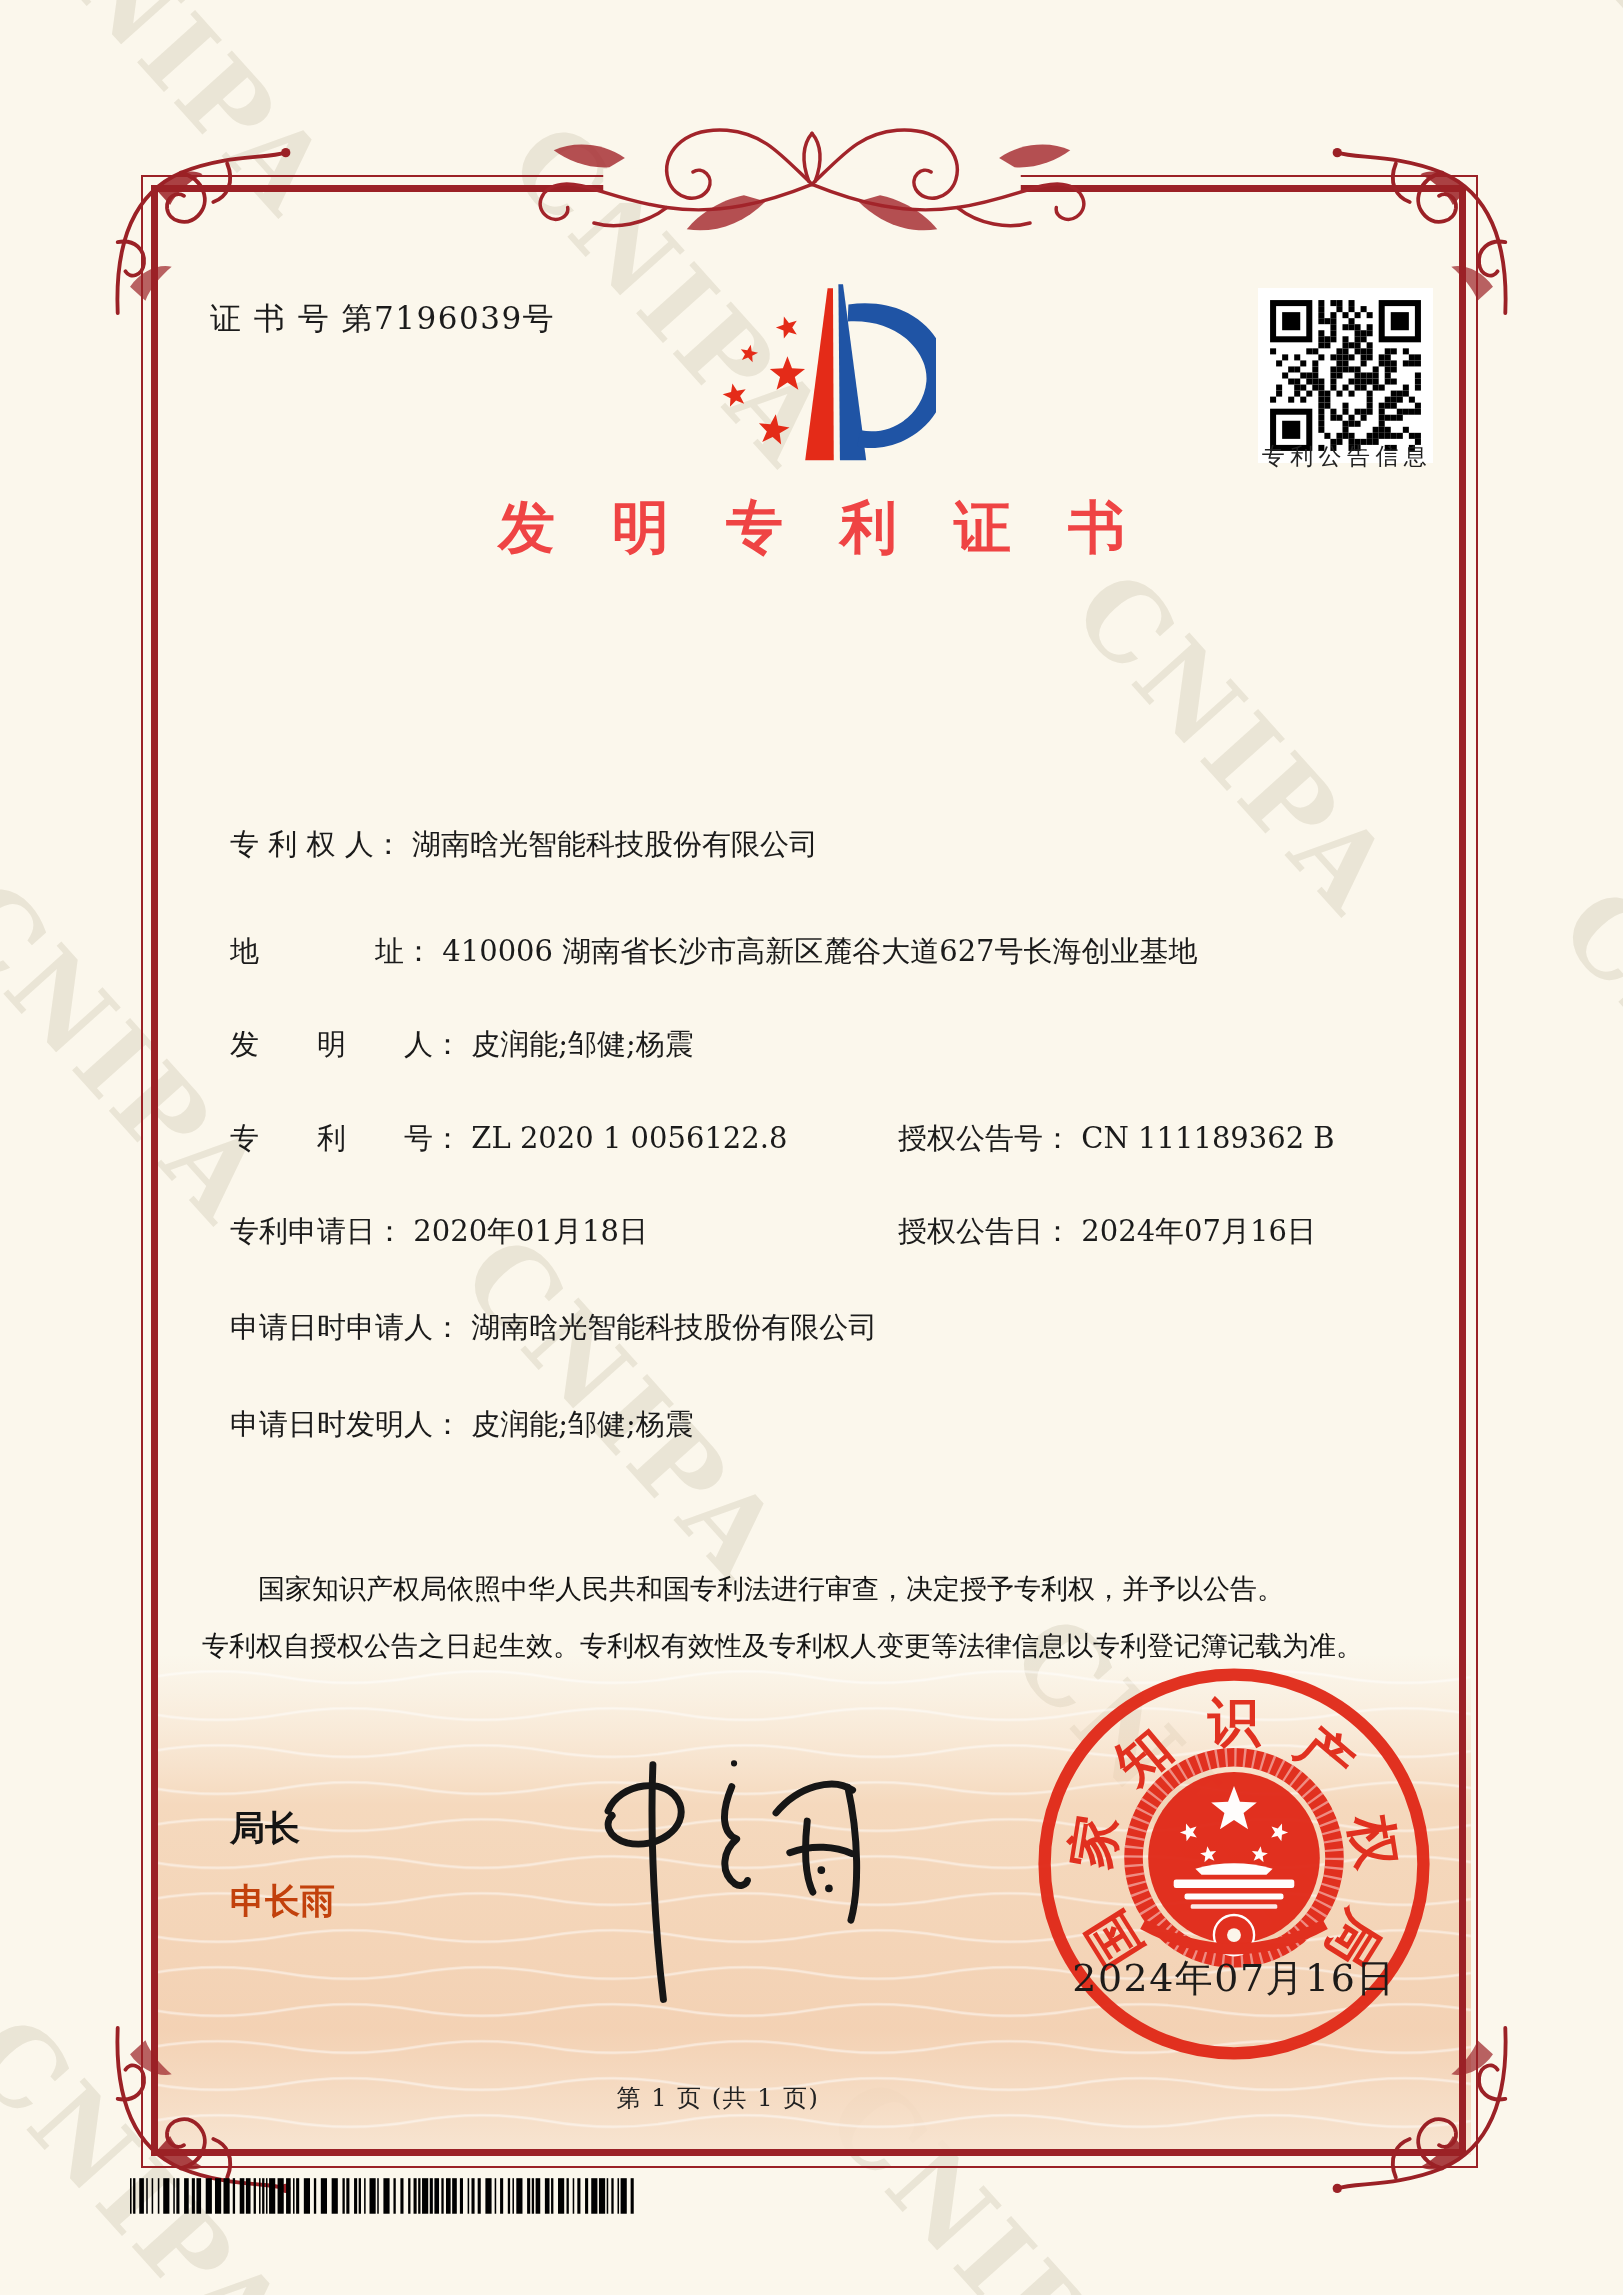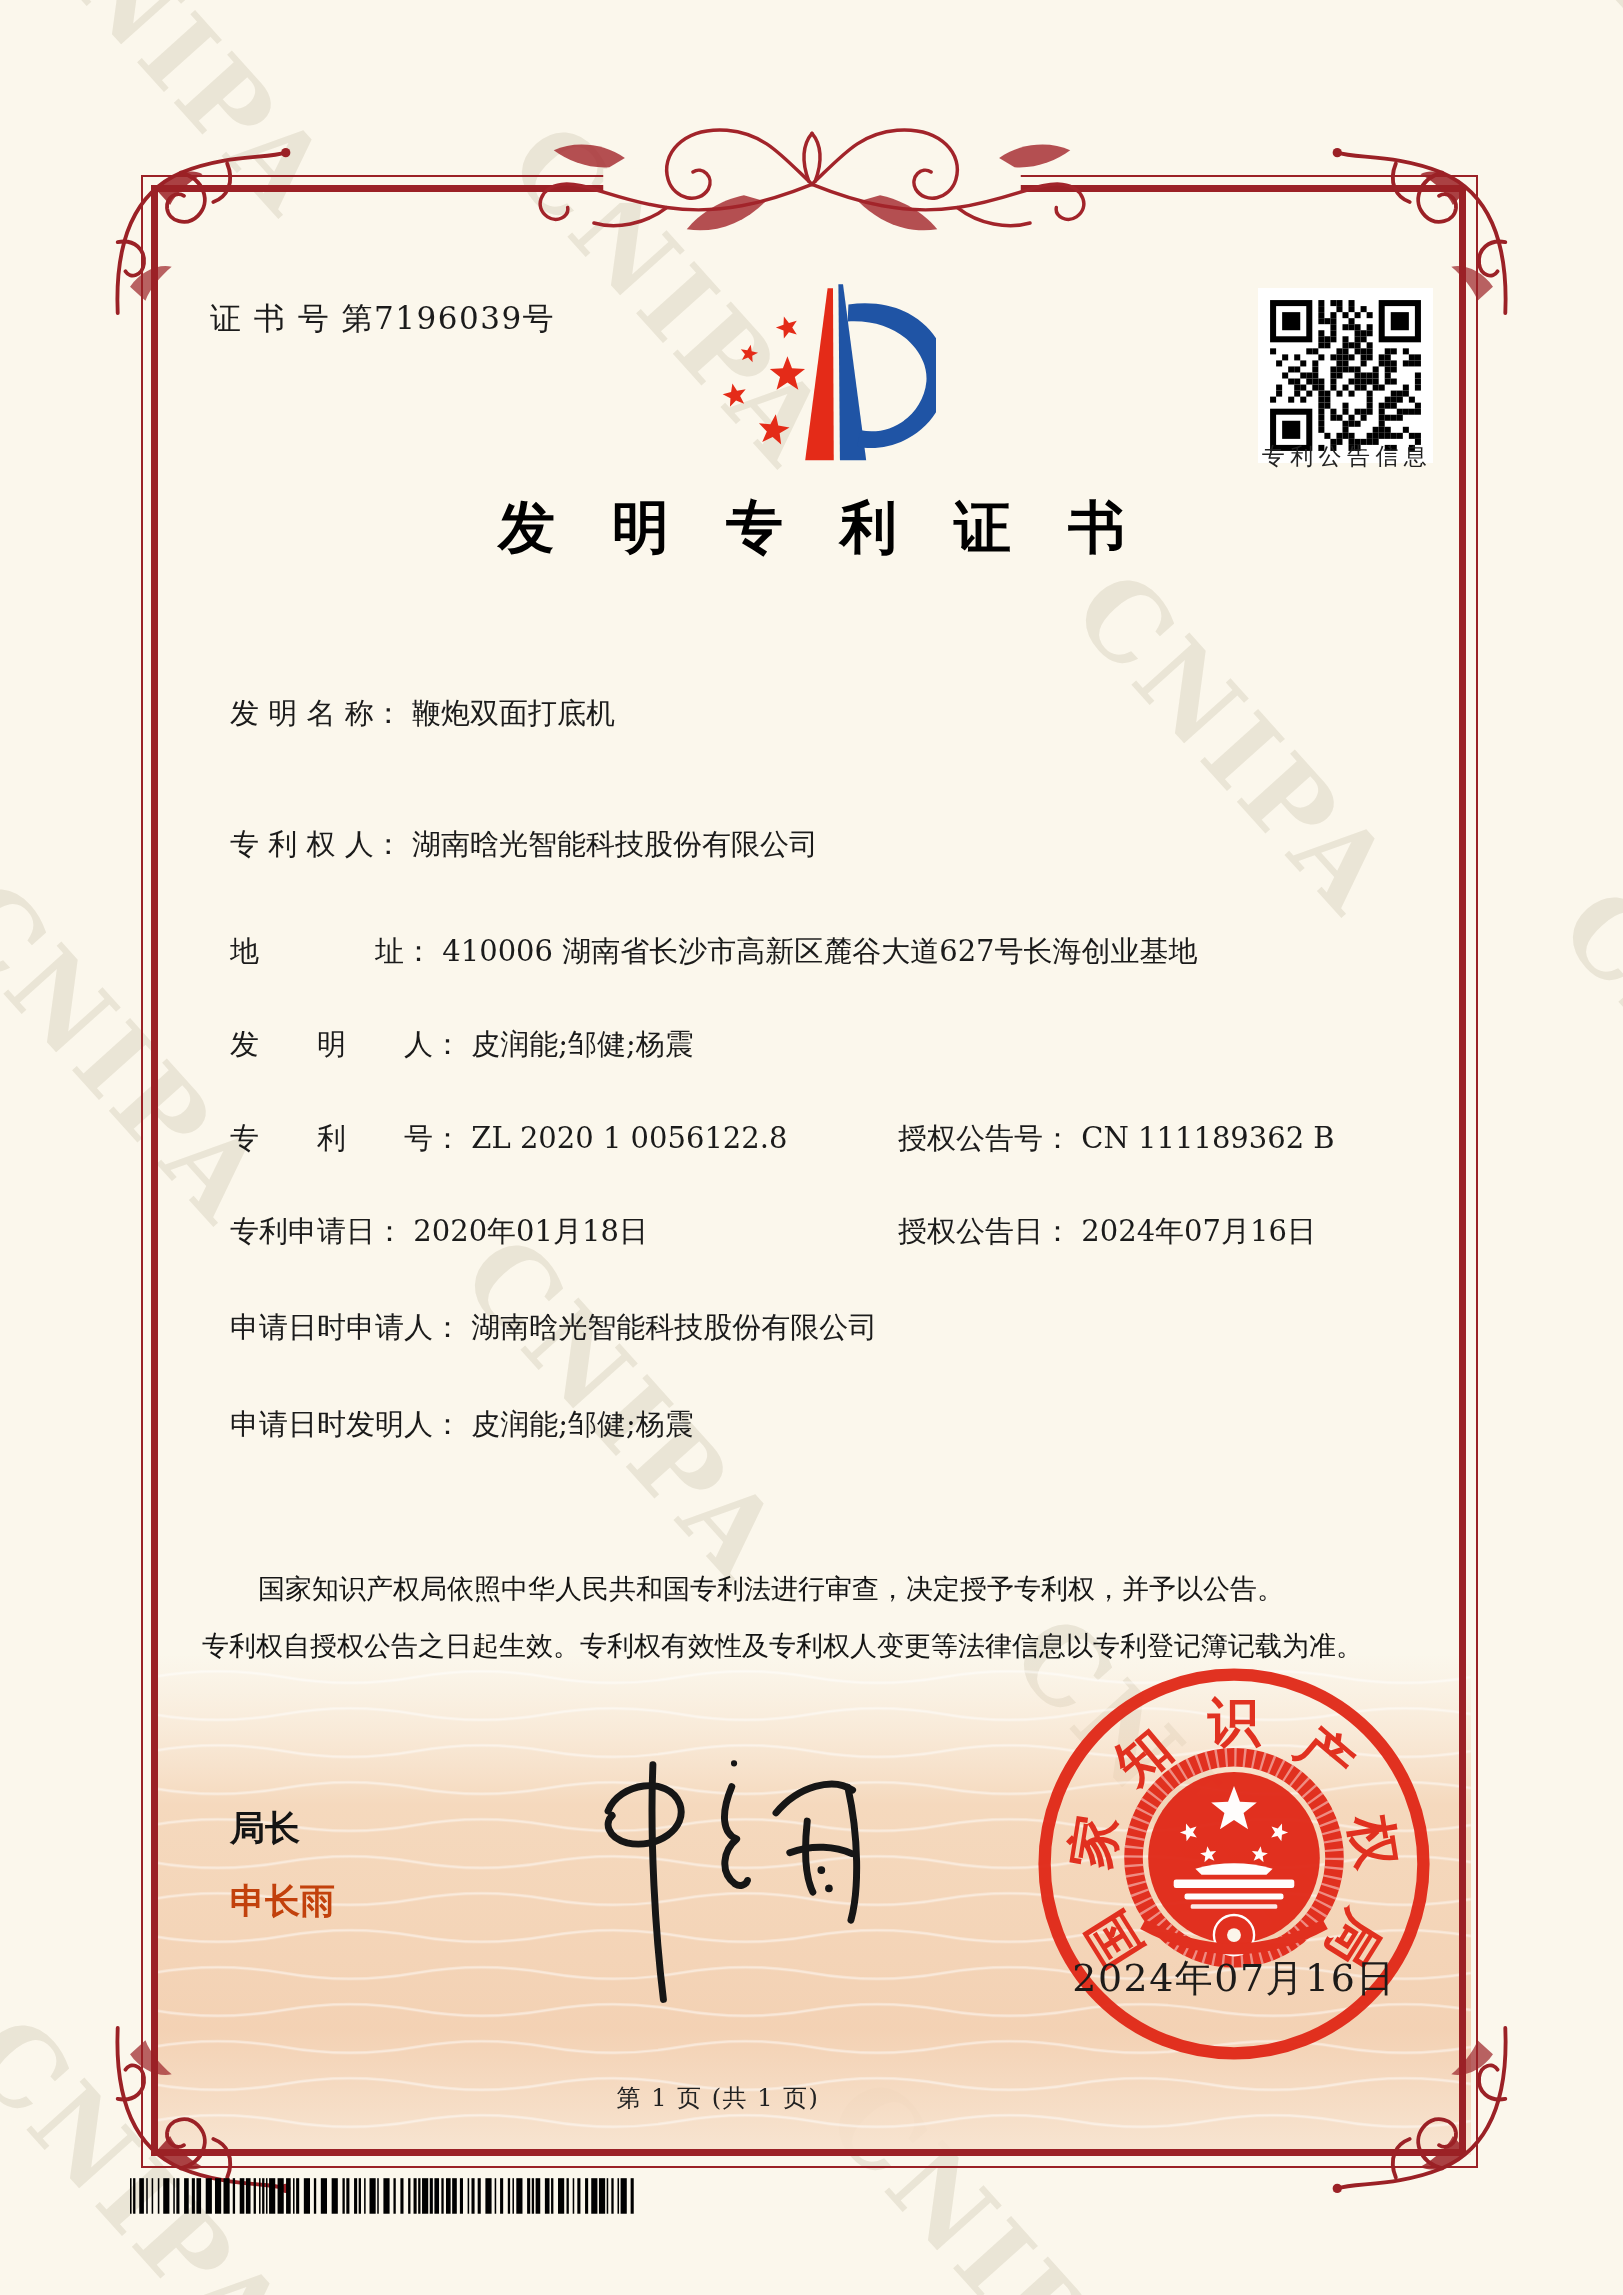--- a/index.html
+++ b/index.html
@@ -13,21 +13,21 @@
   
   .frame-thin{position:absolute;left:141px;top:175px;width:1337px;height:1993px;
       border:2.3px solid #9b2126;box-sizing:border-box;}
   .frame-thick{position:absolute;left:151px;top:185px;width:1315px;height:1971px;
       border:7px solid #9b2126;box-sizing:border-box;}
   
   .cert-no{position:absolute;left:210px;top:298px;font-size:31px;color:#1b1b1b;letter-spacing:1.5px;}
   .qr-label{position:absolute;left:1227px;top:441px;width:240px;text-align:center;
       font-size:23px;letter-spacing:5.4px;color:#222;}
   .title{position:absolute;left:0;top:490px;width:1623px;text-align:center;
-      font-size:57px;font-weight:bold;color:#000000;}
+      font-size:57px;font-weight:bold;color:#ef4444;}
   .row{position:absolute;left:230px;font-size:29px;color:#1b1b1b;white-space:nowrap;}
   .row .val{margin-left:9.3px;}
   .row .col2{position:absolute;left:668px;top:0;white-space:nowrap;}
   .legal{position:absolute;left:202px;top:1560px;width:1221px;font-size:27px;
       line-height:57px;color:#151515;}
   .legal .l1{padding-left:56px;}
   .sig-title{position:absolute;left:230px;top:1805px;font-size:35px;font-weight:bold;
       font-family:Liberation Serif, serif;color:#141414;}
   .sig-name{position:absolute;left:230px;top:1878px;font-size:35px;font-weight:bold;
       font-family:"DejaVu Sans","Liberation Sans",sans-serif;color:#c2410c;}
@@ -361,23 +361,20 @@
           <rect x="168" y="208" width="8" height="8"></rect>
           <rect x="176" y="208" width="8" height="8"></rect>
           <rect x="200" y="208" width="8" height="8"></rect>
         </g>
     </g>
   </svg>
   <div class="qr-label">专利公告信息</div>
 
   <div class="title">发　明　专　利　证　书</div>
 
-  <div class="row" style="top:694px">
-    <span>发 明 名 称：</span><span class="val">鞭炮双面打底机</span>
-  </div>
   <div class="row" style="top:825px">
     <span>专 利 权 人：</span><span class="val">湖南晗光智能科技股份有限公司</span>
   </div>
   <div class="row" style="top:932px">
     <span>地　　　　址：</span><span class="val">410006 湖南省长沙市高新区麓谷大道627号长海创业基地</span>
   </div>
   <div class="row" style="top:1025px">
     <span>发　　明　　人：</span><span class="val">皮润能;邹健;杨震</span>
   </div>
   <div class="row" style="top:1119px">

